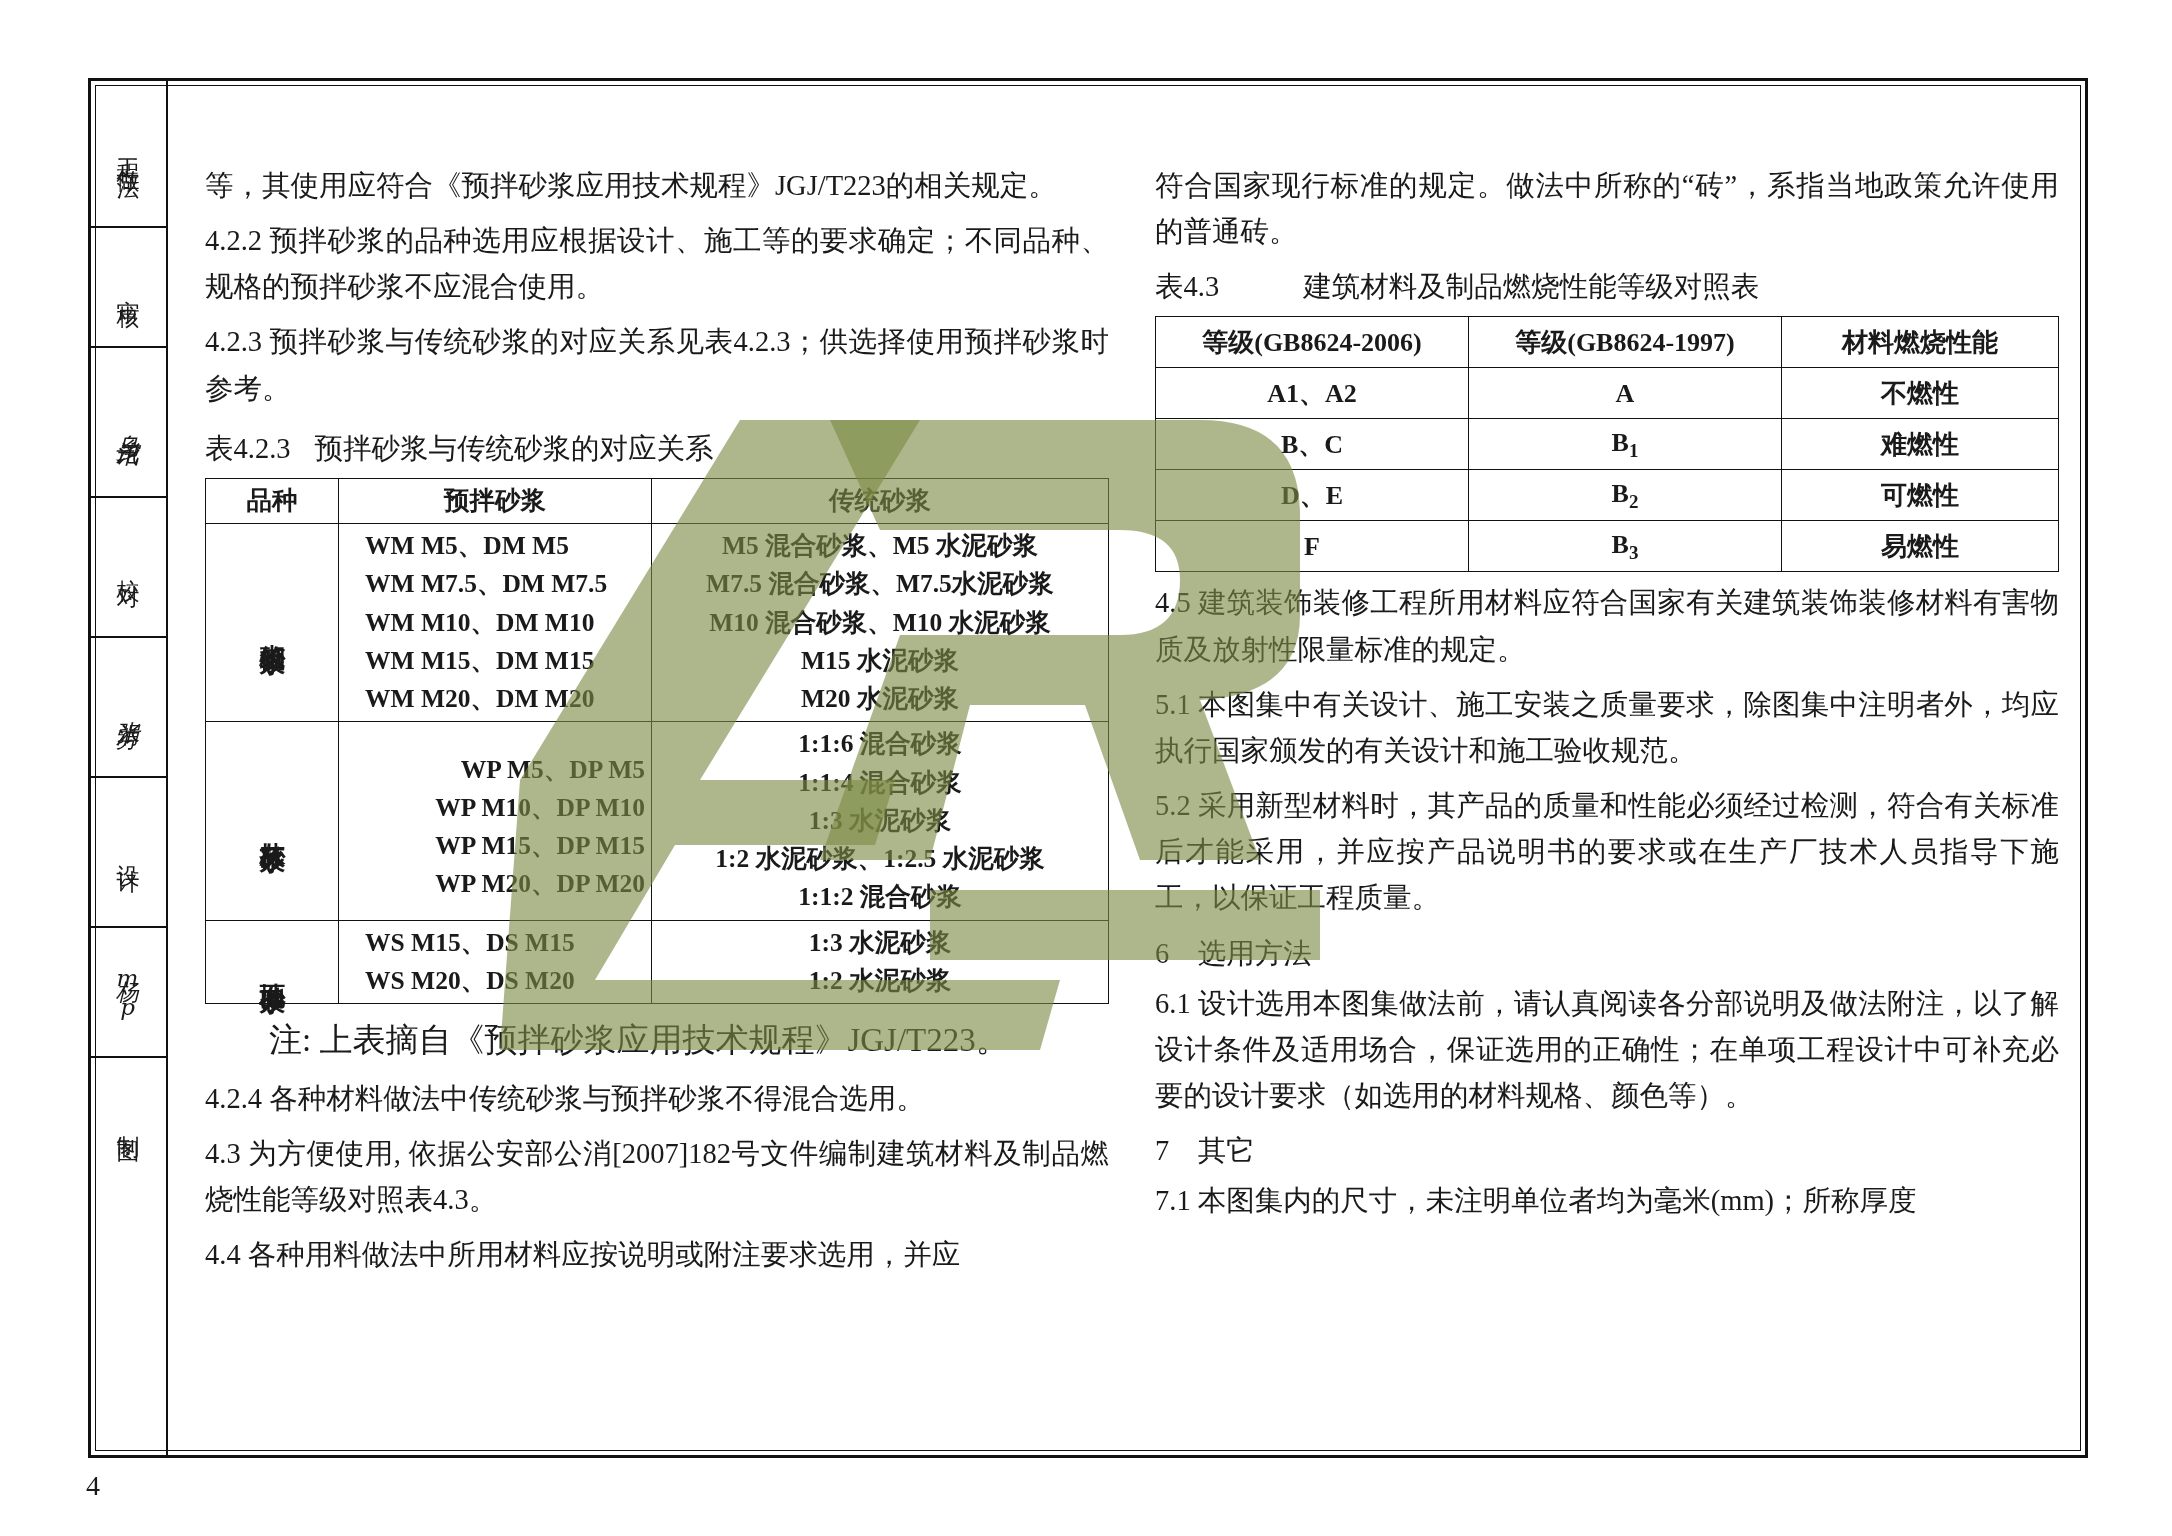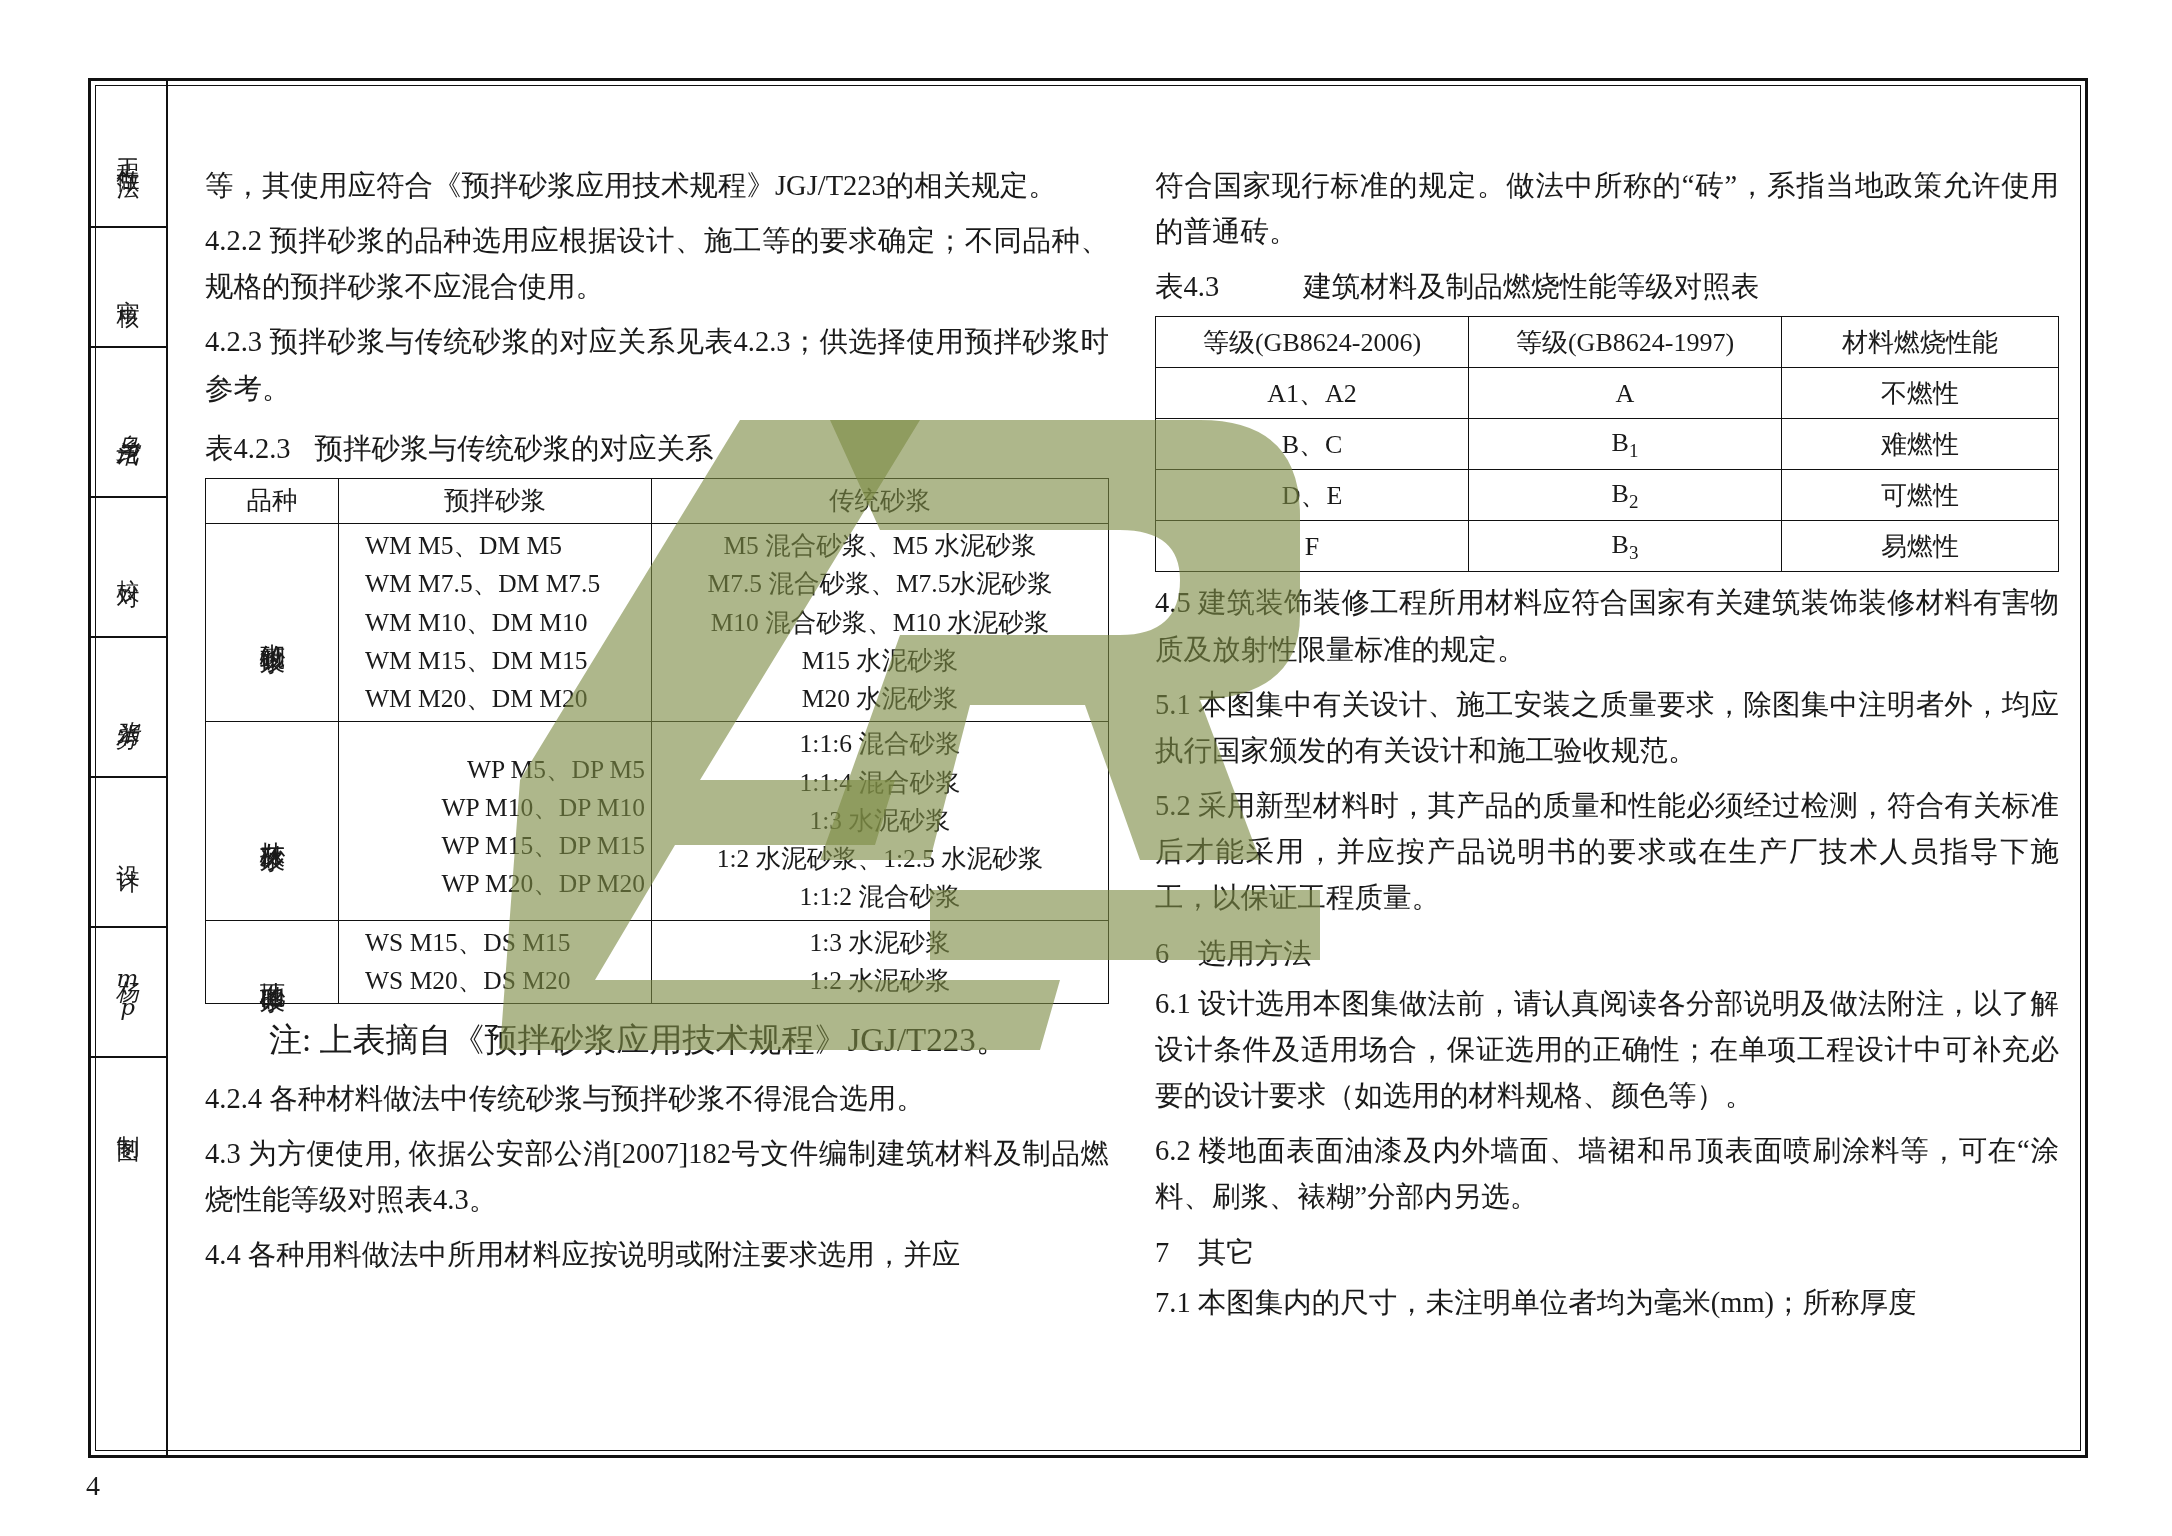--- a/index.html
+++ b/index.html
@@ -101,21 +101,21 @@
   table {
     border-collapse: collapse;
     width: 100%;
     font-size: 26px;
     background: transparent;
   }
   table td, table th {
     border: 1.5px solid #111;
     padding: 3px 6px;
     text-align: center;
-    font-weight: normal;
+    font-weight: bold;
     vertical-align: middle;
     line-height: 1.5;
   }
   .t423 { table-layout: fixed; }
   .t423 .c1 { width: 120px; }
   .t423 .c2 { width: 300px; }
   .t423 td { font-size: 25.5px; }
   .t423 .kind { letter-spacing: 2px; }
   .cellstack div { white-space: nowrap; }
   .note {
@@ -293,21 +293,20 @@
         <td>易燃性</td>
       </tr>
     </tbody>
       </table>
 
     <p class="p">4.5 建筑装饰装修工程所用材料应符合国家有关建筑装饰装修材料有害物质及放射性限量标准的规定。</p>
     <p class="p">5.1 本图集中有关设计、施工安装之质量要求，除图集中注明者外，均应执行国家颁发的有关设计和施工验收规范。</p>
     <p class="p">5.2 采用新型材料时，其产品的质量和性能必须经过检测，符合有关标准后才能采用，并应按产品说明书的要求或在生产厂技术人员指导下施工，以保证工程质量。</p>
     <p class="p tight">6　选用方法</p>
     <p class="p">6.1 设计选用本图集做法前，请认真阅读各分部说明及做法附注，以了解设计条件及适用场合，保证选用的正确性；在单项工程设计中可补充必要的设计要求（如选用的材料规格、颜色等）。</p>
-    <p class="p">6.2 楼地面表面油漆及内外墙面、墙裙和吊顶表面喷刷涂料等，可在“涂料、刷浆、裱糊”分部内另选。</p>
     <p class="p tight">7　其它</p>
     <p class="p">7.1 本图集内的尺寸，未注明单位者均为毫米(mm)；所称厚度</p>
   </div>
 
   <div class="watermark">
     <svg width="820" height="740" viewBox="0 0 820 740" xmlns="http://www.w3.org/2000/svg">
       <g fill="#7d8b43" fill-opacity="0.62">
 
         <path d="M20 360 L240 0 L420 0 L200 360 L395 360 L375 425 L175 425 L95 560 L560 560 L540 630 L0 630 Z"></path>
 

